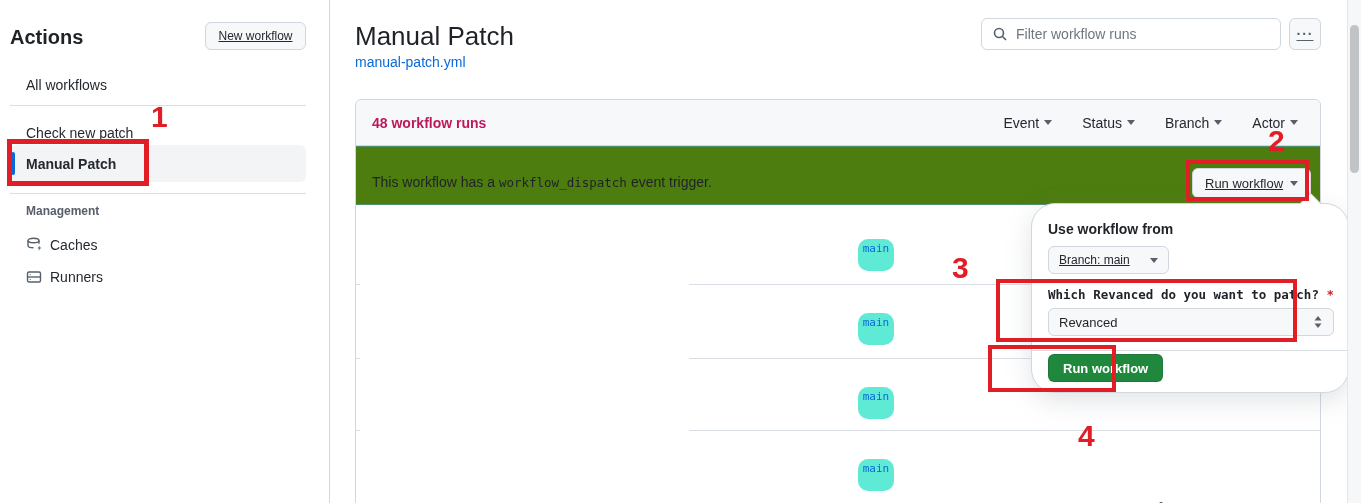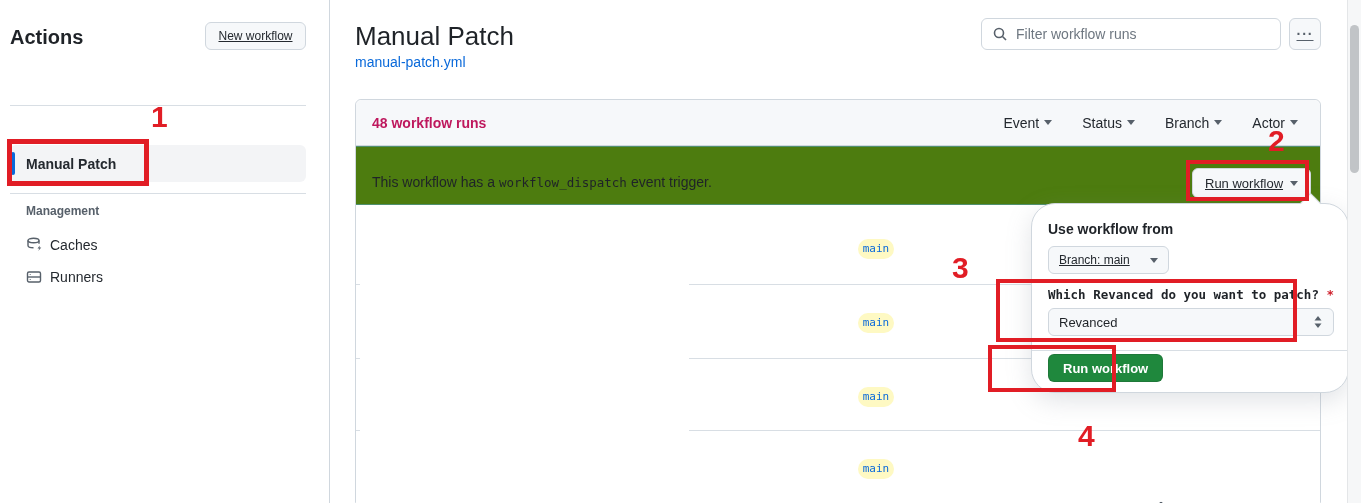--- a/index.html
+++ b/index.html
@@ -44,21 +44,21 @@
 
   .banner { position:absolute; left:0; top:46px; width:100%; height:59px; background:#4d7c0f; border-top:1px solid rgba(84,174,255,.4); border-bottom:1px solid rgba(84,174,255,.4); display:flex; align-items:flex-end; padding:14px 16px; }
   .banner-text { font-size:14px; color:#1f2328; }
   .banner code { font-family:"DejaVu Sans Mono","Liberation Mono",monospace; font-size:12.5px; color:#1f2328; padding:0 4px; }
   .run-wf-banner { position:absolute; left:836px; top:21px; height:30px; padding:0 12px; font-size:13px; font-weight:500; gap:7px; }
 
   .rows { position:absolute; left:0; top:106px; width:100%; height:298px; background:#fff; }
   .row-divider { position:absolute; height:1px; background:#d8dee4; left:333px; right:0; }
   .row-divider-tick { position:absolute; height:1px; background:#d8dee4; left:0; width:4px; }
   .rd1 { top:78px; } .rd2 { top:152px; } .rd3 { top:224px; }
-  .branch-badge { position:absolute; left:502px; width:36px; height:20px; line-height:20px; text-align:center; background:#fef9c3; color:#0969da; border-radius:10px; font-family:"DejaVu Sans Mono","Liberation Mono",monospace; font-size:11px; cursor:pointer; }
+  .branch-badge { position:absolute; left:502px; width:36px; height:32px; line-height:20px; text-align:center; background:#5eead4; color:#0969da; border-radius:10px; font-family:"DejaVu Sans Mono","Liberation Mono",monospace; font-size:11px; cursor:pointer; }
   .bb1 { top:33px; } .bb2 { top:107px; } .bb3 { top:181px; } .bb4 { top:253px; }
   .run-meta { position:absolute; display:flex; align-items:center; gap:5px; font-size:12px; color:#57606a; }
   .meta-dur3 { left:797px; top:295px; }
 
   
   .panel { position:absolute; left:987px; top:203px; width:318px; height:190px; background:#fff; border:1px solid #d0d7de; border-radius:24px; box-shadow:0 8px 24px rgba(140,149,159,.25);margin-left:44px; }
   .panel-caret { position:absolute; top:-8px; right:30px; width:15px; height:15px; background:#fff; border-left:1px solid #d0d7de; border-top:1px solid #d0d7de; transform:rotate(45deg); }
   .panel-title { position:absolute; left:16px; top:17px; font-size:14px; font-weight:700; color:#1f2328; }
   .branch-btn { position:absolute; left:16px; top:42px; height:28px; padding:0 10px; font-size:12px; gap:20px; }
   .input-label { position:absolute; left:16px; top:83px; font-family:"DejaVu Sans Mono","Liberation Mono",monospace; font-size:12.5px; font-weight:700; color:#1f2328; }
@@ -86,21 +86,27 @@
 <body>
 
 <div id="screen">
 
   <div class="tab-underline"></div>
 
   <div class="sidebar">
     <div class="sidebar-title">Actions</div>
     <button class="btn new-workflow">New workflow</button>
 
+    <div class="nav-item nav-all">
+      <span>All workflows</span>
+    </div>
     <div class="side-divider divider-1"></div>
+    <div class="nav-item nav-check">
+      <span>Check new patch</span>
+    </div>
     <div class="nav-item nav-selected">
       <span class="nav-accent"></span>
       <span>Manual Patch</span>
     </div>
     <div class="side-divider divider-2"></div>
 
     <div class="mgmt-label">Management</div>
     <div class="mgmt-item mgmt-runners">
       <svg class="icon16" viewBox="0 0 16 16" fill="none" stroke="currentColor" stroke-width="1.4">
         <rect x="1.5" y="3" width="13" height="10" rx="1.5"></rect>

